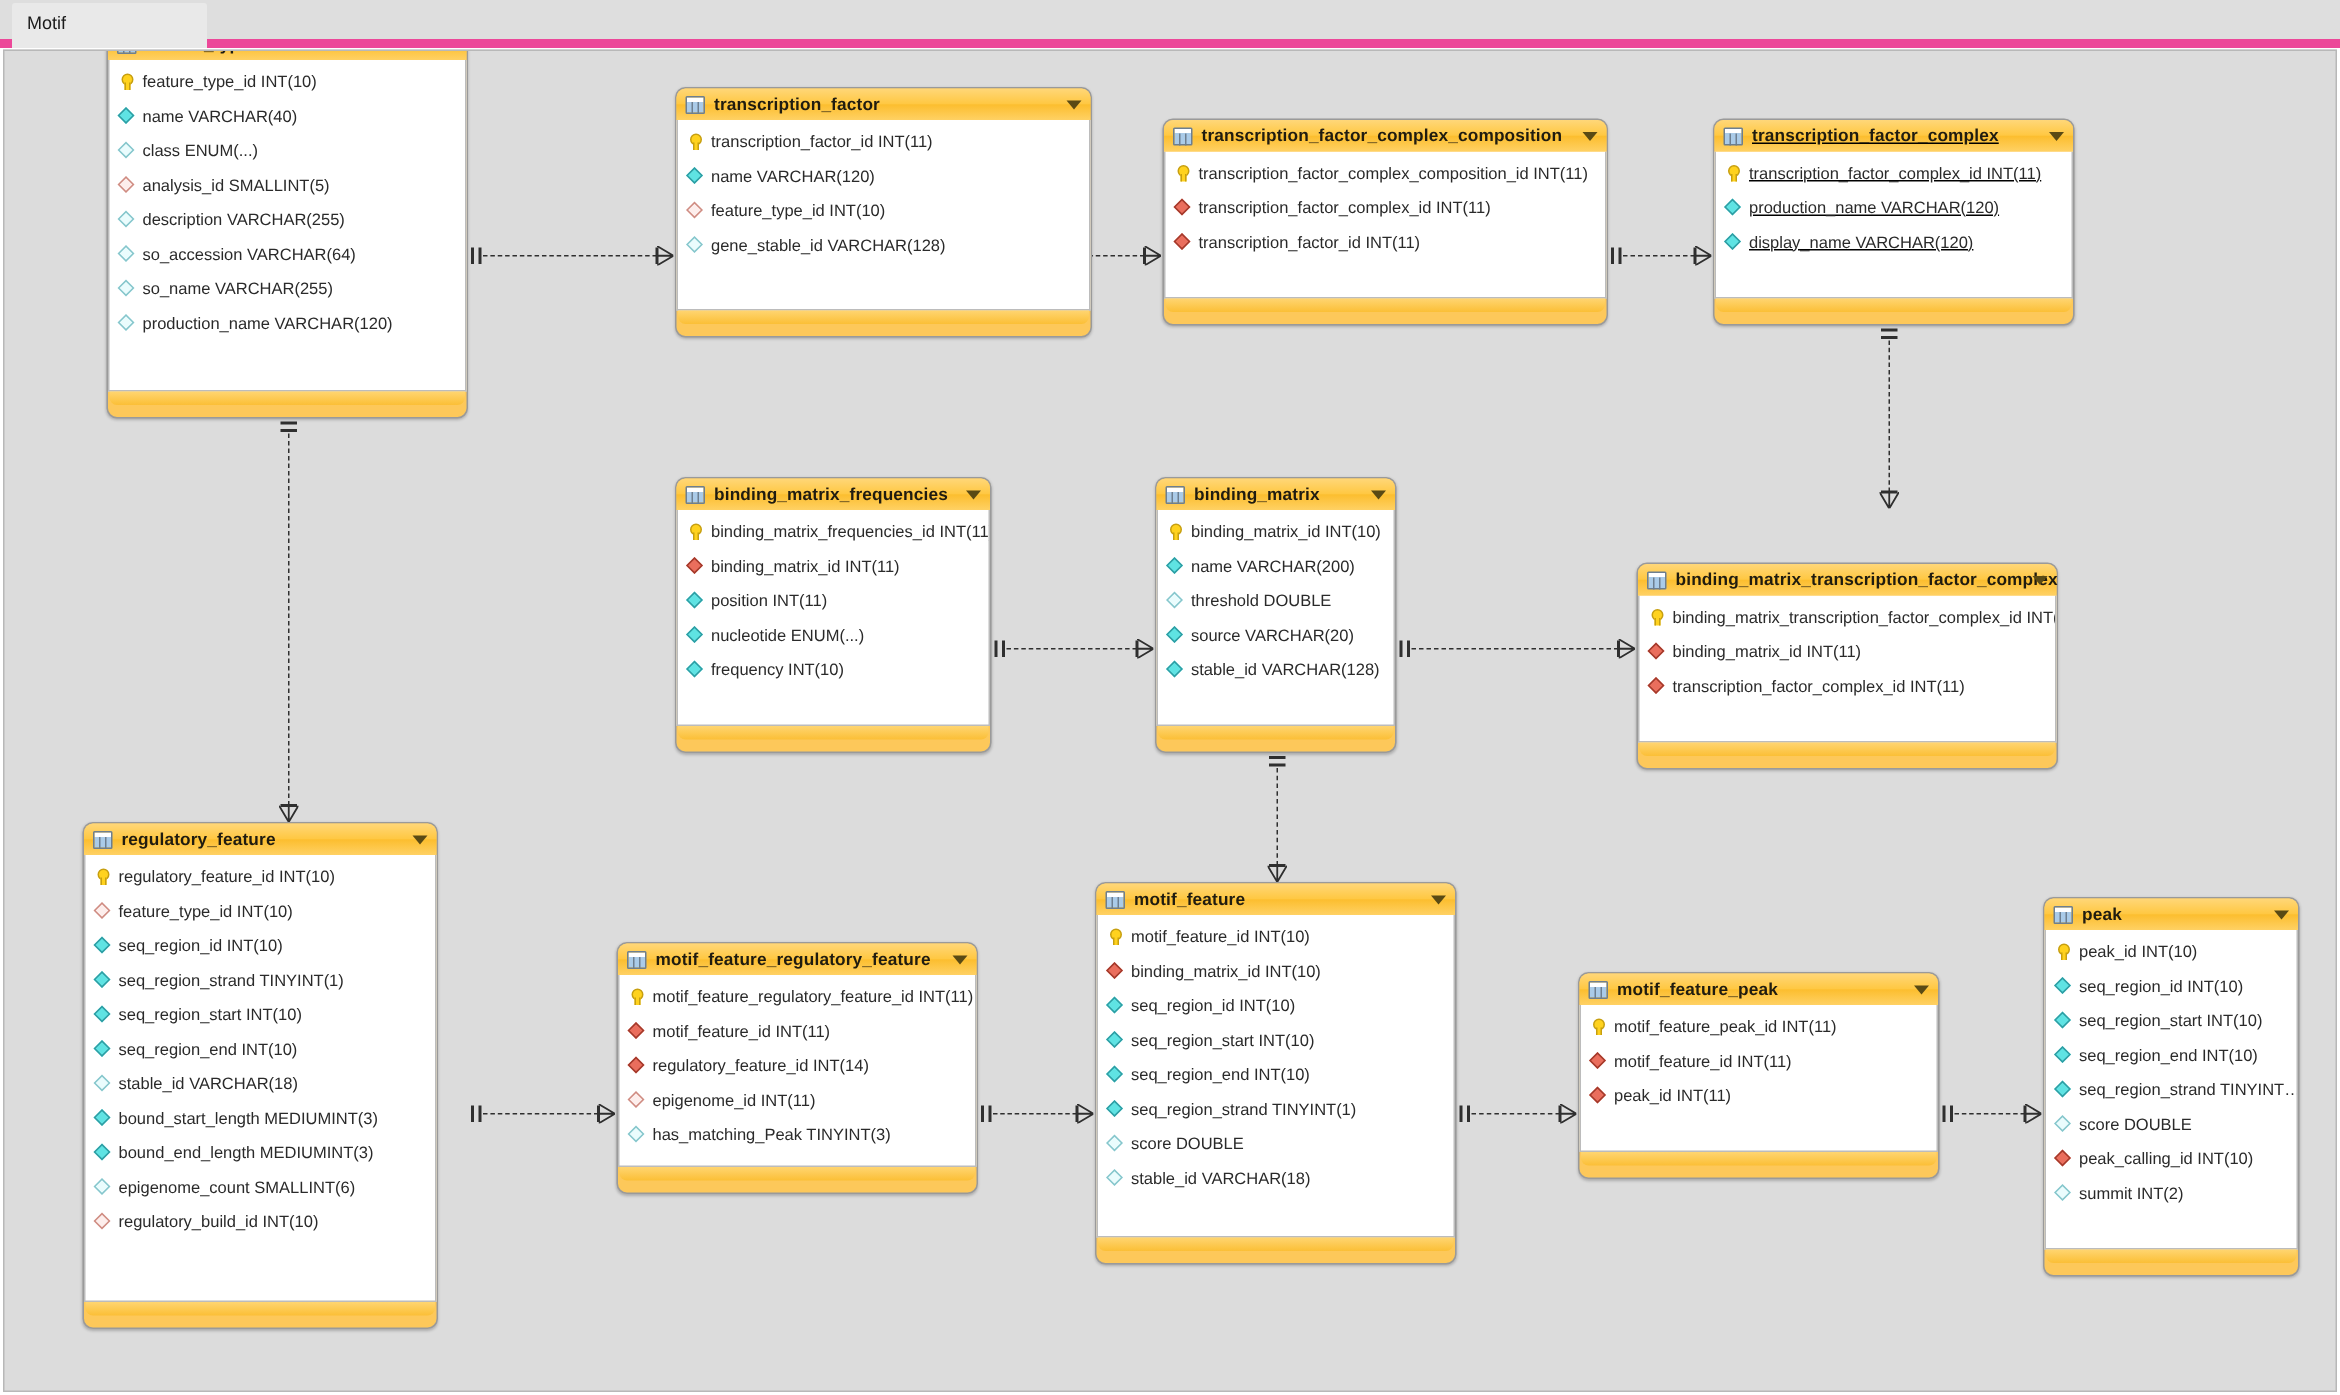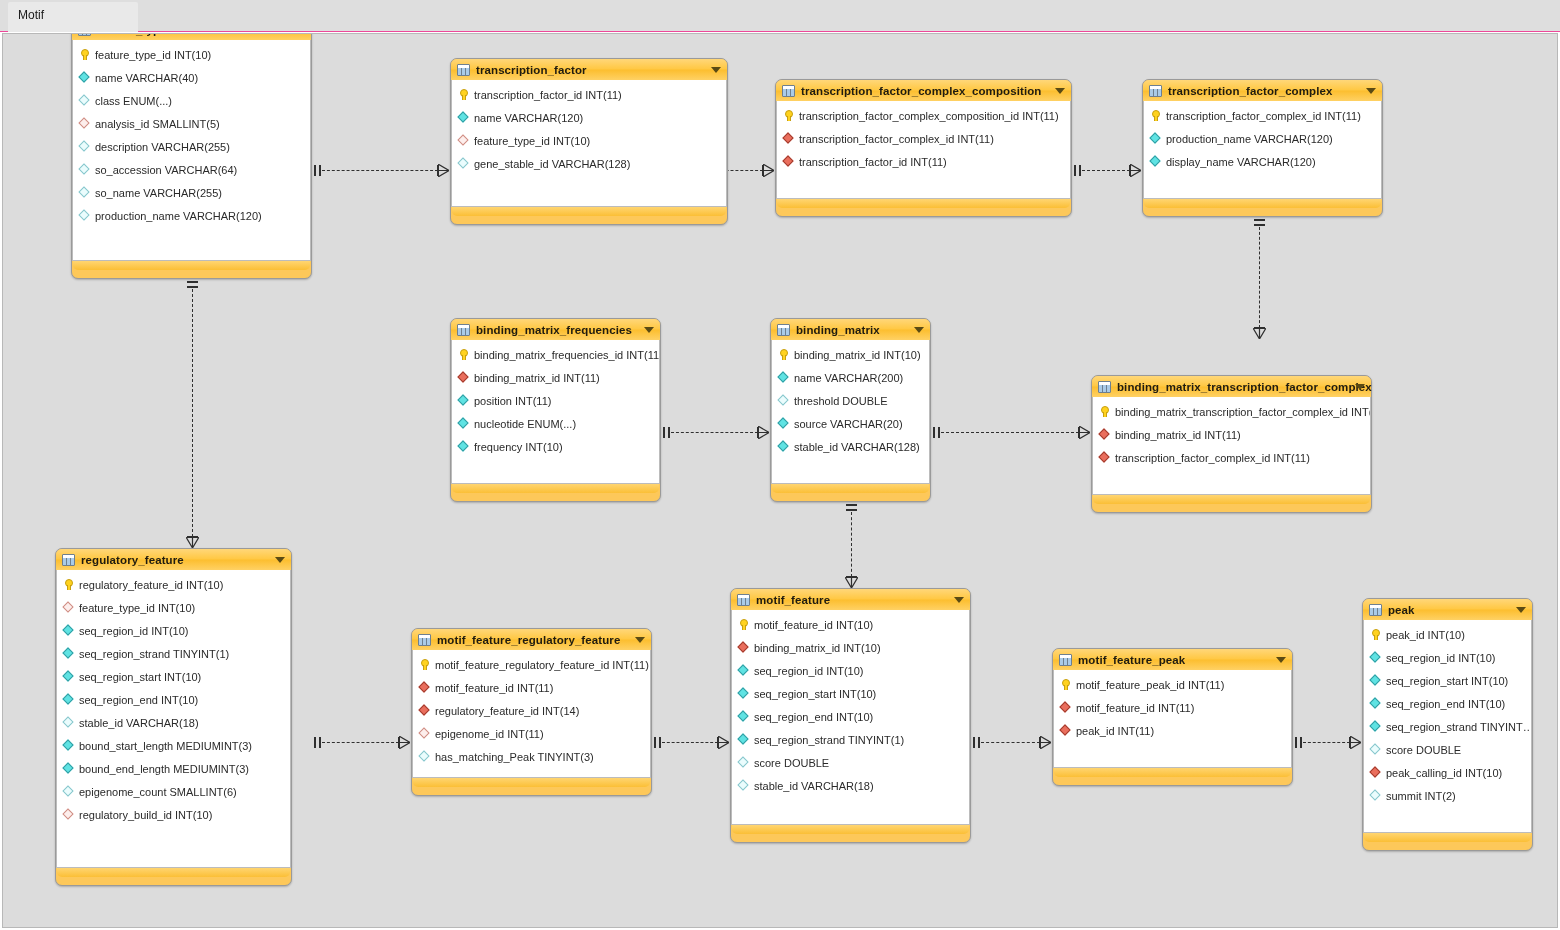--- a/index.html
+++ b/index.html
@@ -16,21 +16,21 @@
     position: relative;
     width: 1560px; height: 930px;
     background: #ffffff;
   }
 
   
   #tabstrip {
     position: absolute; left: 0; top: 0;
     width: 1560px; height: 32px;
     background: #dedede;
-    border-bottom: 1px solid #ec4899;
+    border-bottom: 6px solid #ec4899;
   }
   #tab-motif {
     position: absolute; left: 8px; top: 2px;
     width: 130px; height: 30px;
     background: #e9e9e9;
     border-top-left-radius: 2px; border-top-right-radius: 2px;
     font-size: 12px; color: #1a1a1a;
     line-height: 26px;
     padding-left: 10px;
   }
@@ -403,21 +403,21 @@
             </div>
             <div class="col nowrap">
               <span class="col-ico ico-fk">
                 <span class="dia"></span>
               </span>
               <span class="col-txt">transcription_factor_id INT(11)</span>
             </div>
           </div>
           <div class="tbl-ftr"></div>
         </div>
-        <div class="tbl" style="left: 1139px; top: 45px; width: 241px;">
+        <div class="tbl" style="left: 1139px; top: 45px; width: 241px; text-decoration: underline;">
           <div class="tbl-hdr">
             <span class="tbl-icon"></span>
             <span class="tbl-title">transcription_factor_complex</span>
             <span class="tbl-caret"></span>
           </div>
           <div class="tbl-body" style="padding-bottom: 25px;">
             <div class="col nowrap">
               <span class="col-ico ico-pk"></span>
               <span class="col-txt">transcription_factor_complex_id INT(11)</span>
             </div>

